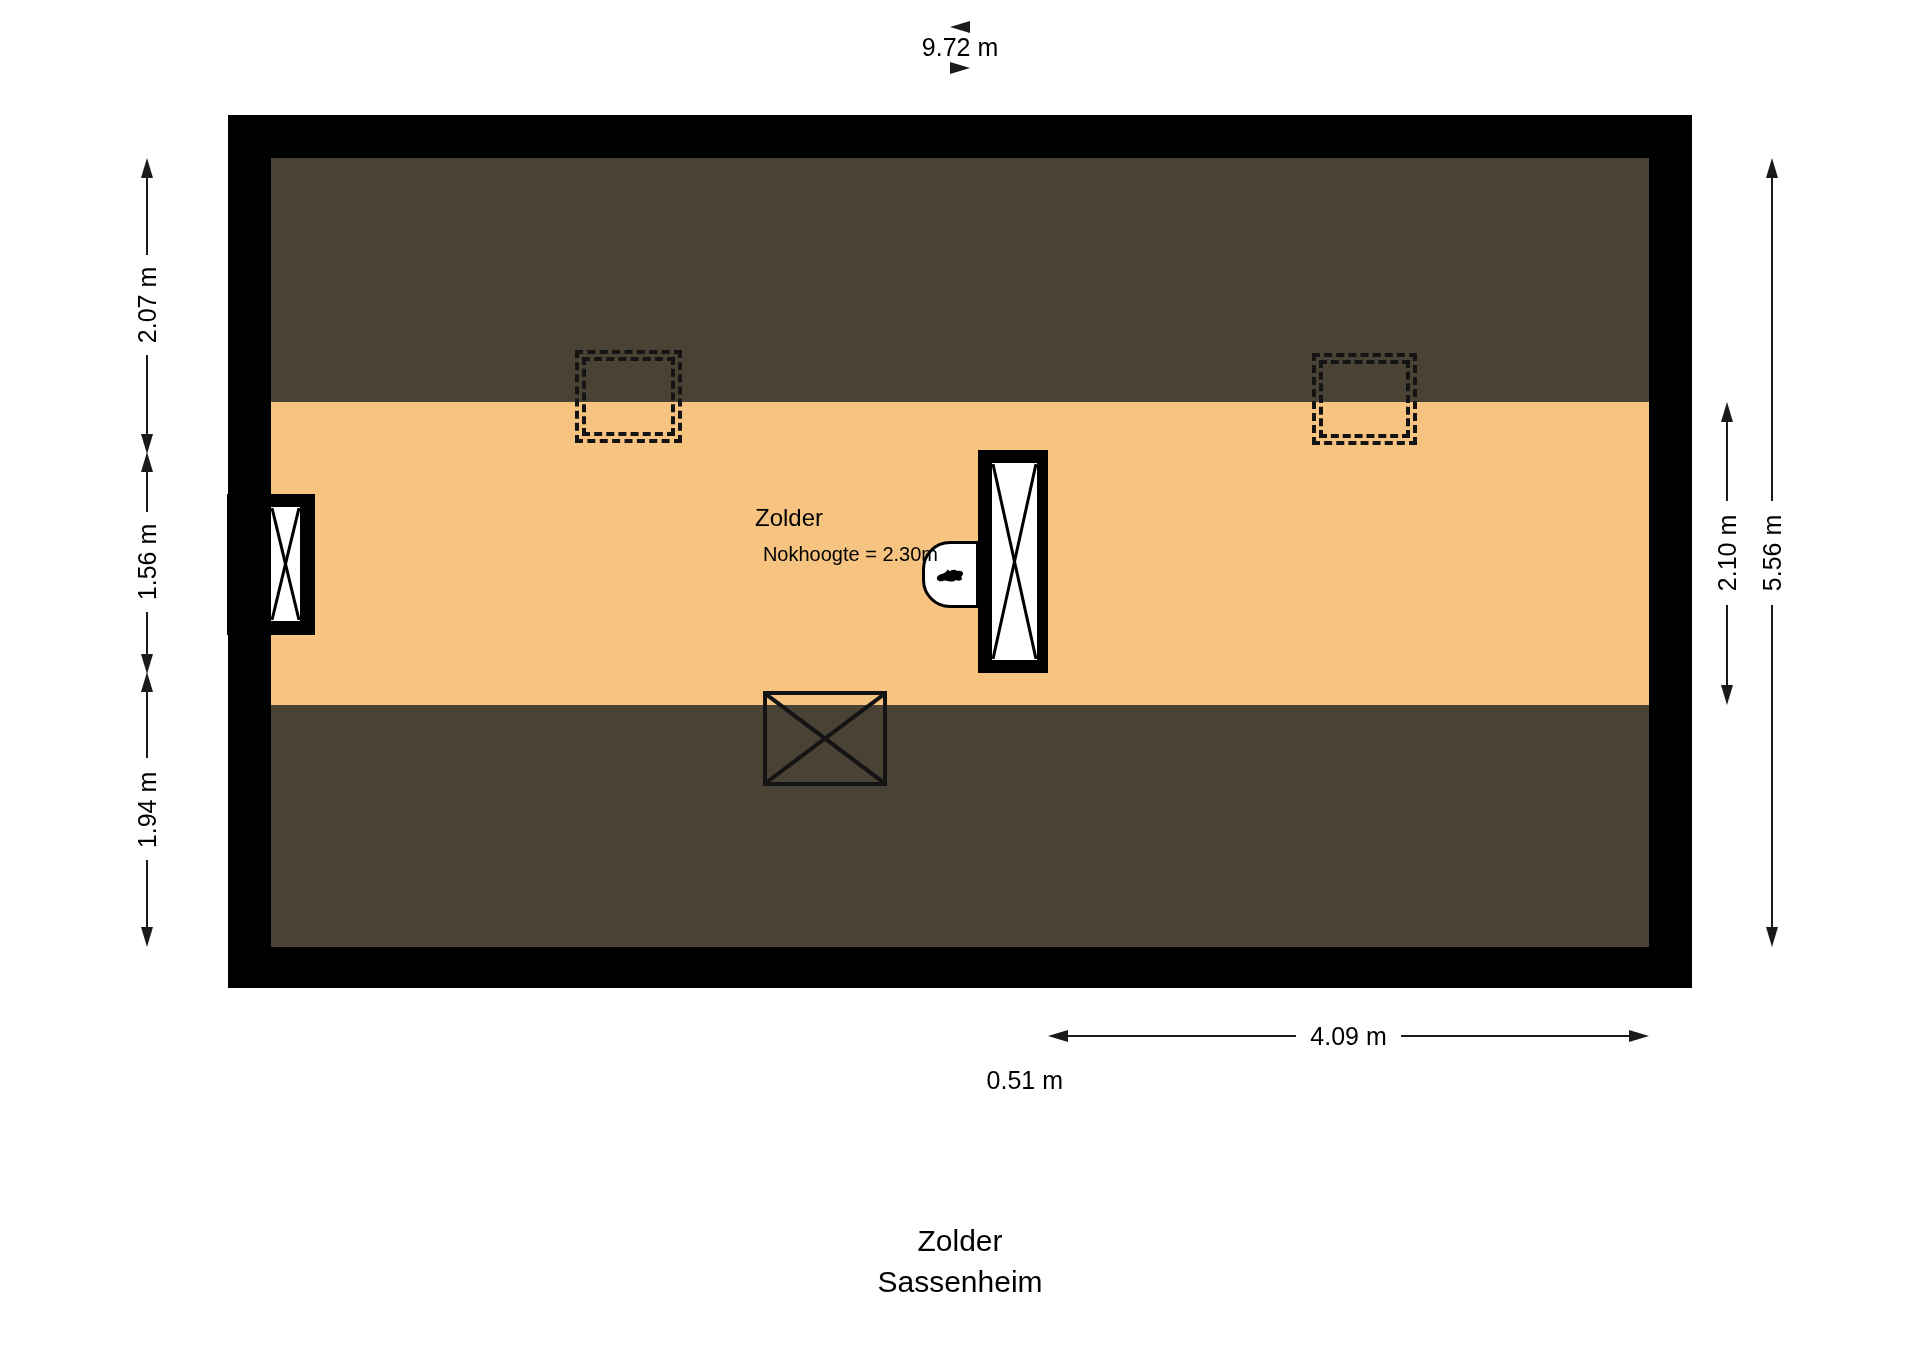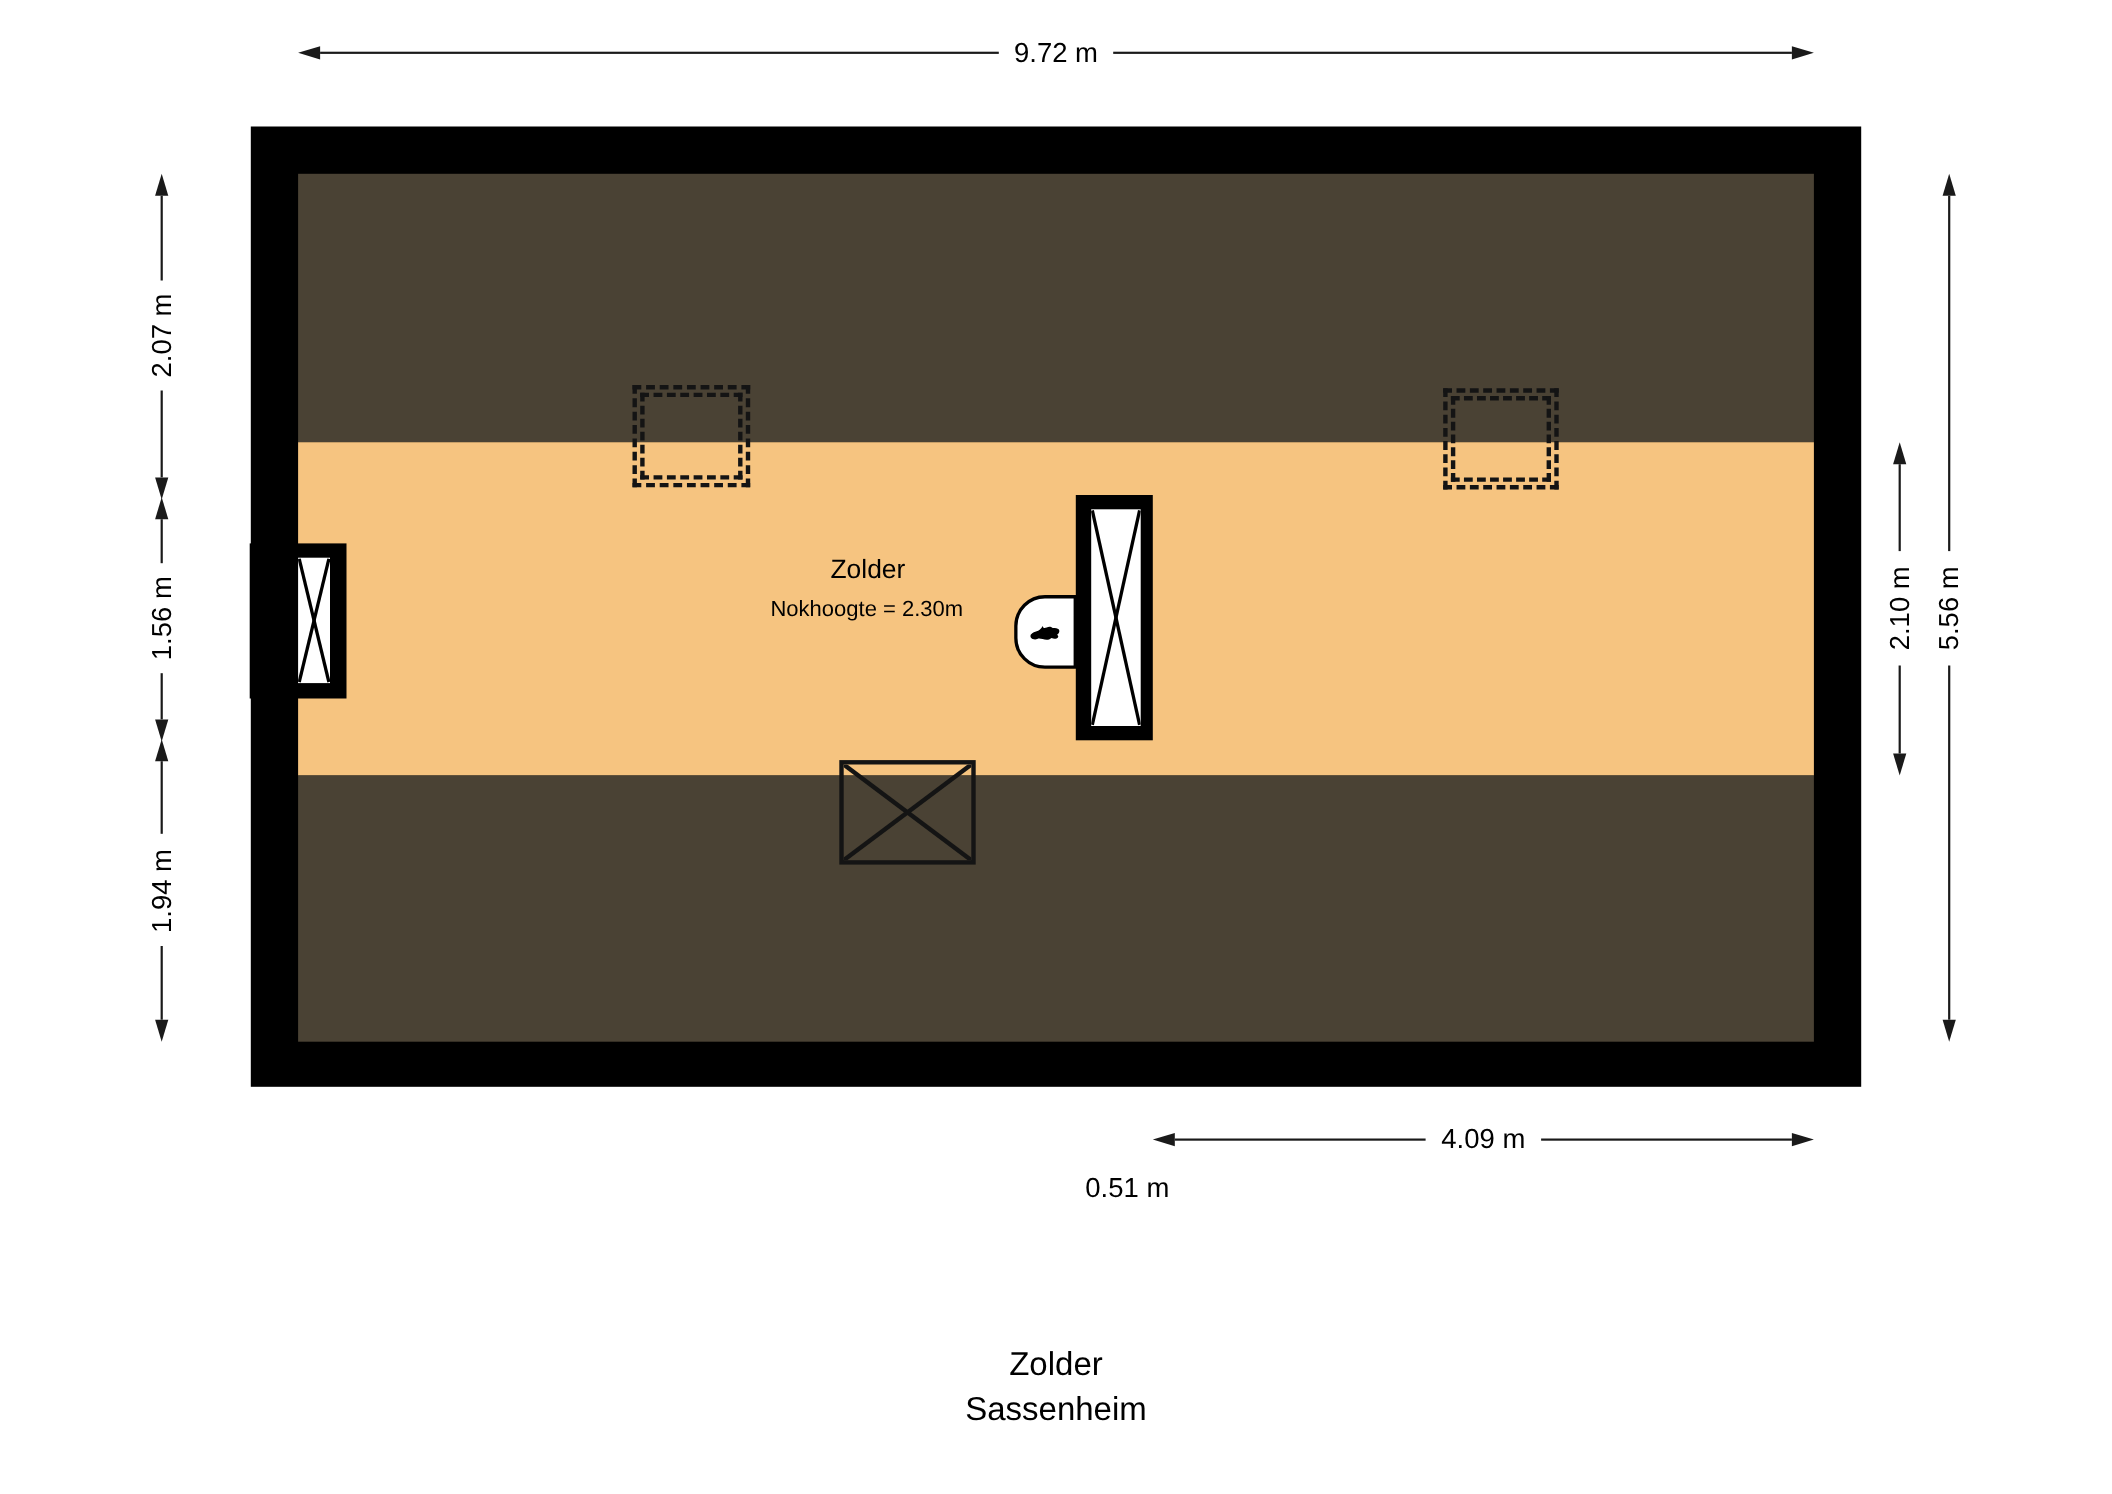--- a/index.html
+++ b/index.html
@@ -28,36 +28,36 @@
   #chimney-frame{left:978px;top:450px;width:70px;height:223px;background:#000;}
   #chimney-pane{left:992px;top:463px;width:45px;height:197px;background:#fff;}
   #boiler{left:922px;top:541px;width:57px;height:67px;background:#fff;
           border:3px solid #000;border-radius:28px 0 0 28px;box-sizing:border-box;
           display:flex;align-items:center;justify-content:center;}
   #stair-box{left:763px;top:691px;width:124px;height:95px;border:4px solid #141414;box-sizing:border-box;}
   .xsvg{position:absolute;inset:0;width:100%;height:100%;display:block;}
 
   
   #room-label{left:689px;top:504px;width:200px;text-align:center;font-size:24px;}
-  #ridge-label{left:638px;top:543px;width:300px;text-align:center;font-size:20px;}
+  #ridge-label{left:638px;top:543px;width:300px;text-align:right;font-size:20px;}
 
   
   .dimlbl{font-size:25px;white-space:nowrap;}
   .hdim{display:flex;align-items:center;height:24px;}
   .hdim .dlabel{padding:0 14px;}
   .dline-h{flex:1;height:2px;background:#1a1a1a;}
   .vline{width:2px;background:#1a1a1a;}
   .vlabel{width:100px;height:26px;line-height:26px;text-align:center;transform:rotate(-90deg);}
   .ah{width:0;height:0;}
   .ah-left{border-top:6px solid transparent;border-bottom:6px solid transparent;border-right:20px solid #1a1a1a;}
   .ah-right{border-top:6px solid transparent;border-bottom:6px solid transparent;border-left:20px solid #1a1a1a;}
   .ah-up{border-left:6px solid transparent;border-right:6px solid transparent;border-bottom:20px solid #1a1a1a;}
   .ah-down{border-left:6px solid transparent;border-right:6px solid transparent;border-top:20px solid #1a1a1a;}
 
-  #dim-top{left:271px;top:36px;width:1378px;}
+  #dim-top{left:271px;top:21px;width:1378px;flex-direction:column;}
   #dim-bottom-1{left:271px;top:1068px;width:707px;}
   #dim-bottom-mid{left:963px;top:1068px;width:100px;height:24px;line-height:24px;text-align:right;}
   #dim-bottom-2{left:1048px;top:1024px;width:601px;}
 
   
   #footer{left:660px;top:1220px;width:600px;text-align:center;font-size:30px;line-height:41px;}
 </style>
 </head>
 <body>
 

